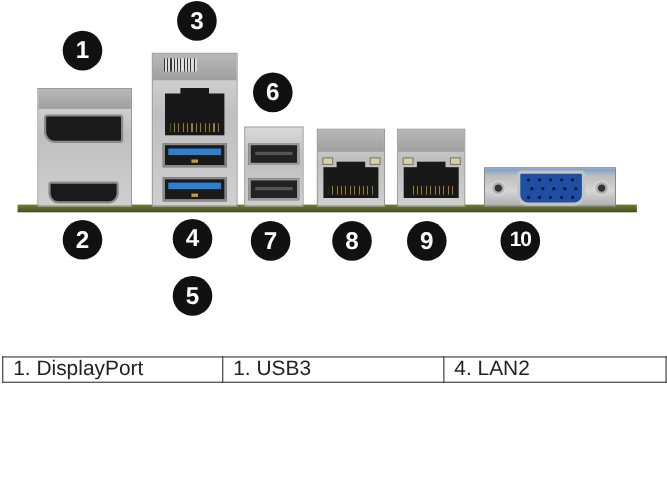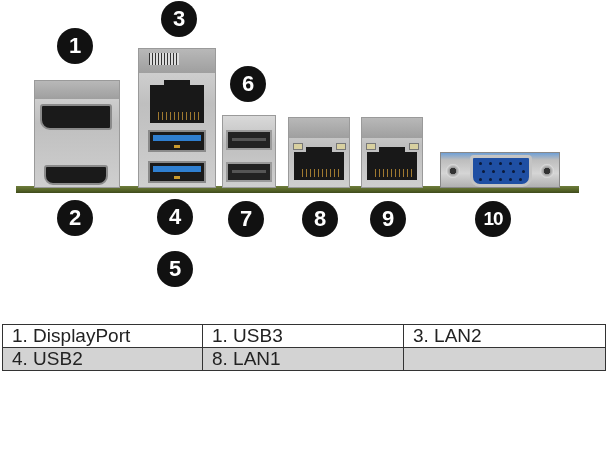--- a/index.html
+++ b/index.html
@@ -103,34 +103,29 @@
 
   <div class="callout" style="left:57px; top:28px;">1</div>
   <div class="callout" style="left:57px; top:200px;">2</div>
   <div class="callout" style="left:161px; top:1px;">3</div>
   <div class="callout" style="left:157px; top:199px;">4</div>
   <div class="callout" style="left:157px; top:251px;">5</div>
   <div class="callout" style="left:230px; top:66px;">6</div>
   <div class="callout" style="left:228px; top:201px;">7</div>
   <div class="callout" style="left:302px; top:201px;">8</div>
   <div class="callout" style="left:370px; top:201px;">9</div>
-  <div class="callout two" style="left:475px; top:201px;text-align:right;">10</div>
+  <div class="callout two" style="left:455px; top:201px;text-align:right;">10</div>
 </div>
 
 <table class="legend">
   <colgroup>
       <col class="c1">
       <col class="c2">
       <col class="c3">
     </colgroup>
   <tbody>
     <tr>
       <td>1. DisplayPort</td>
       <td>1. USB3</td>
-      <td>3. LAN2</td>
-    </tr>
-    <tr class="alt">
-      <td>4. USB2</td>
-      <td>8. LAN1</td>
-      <td></td>
+      <td>4. LAN2</td>
     </tr>
   </tbody>
 </table>
 
 </body></html>

